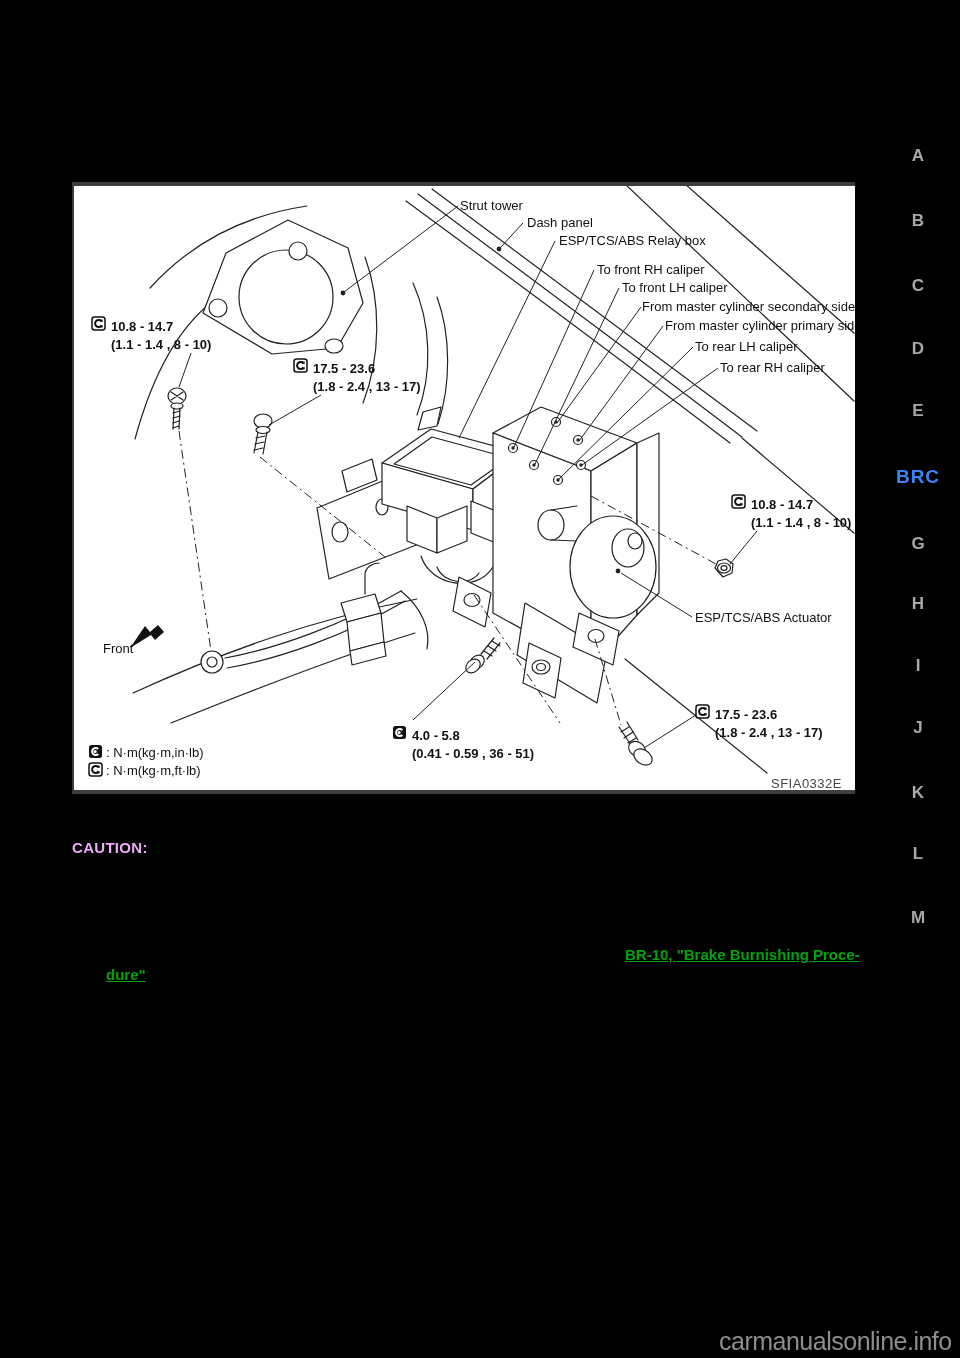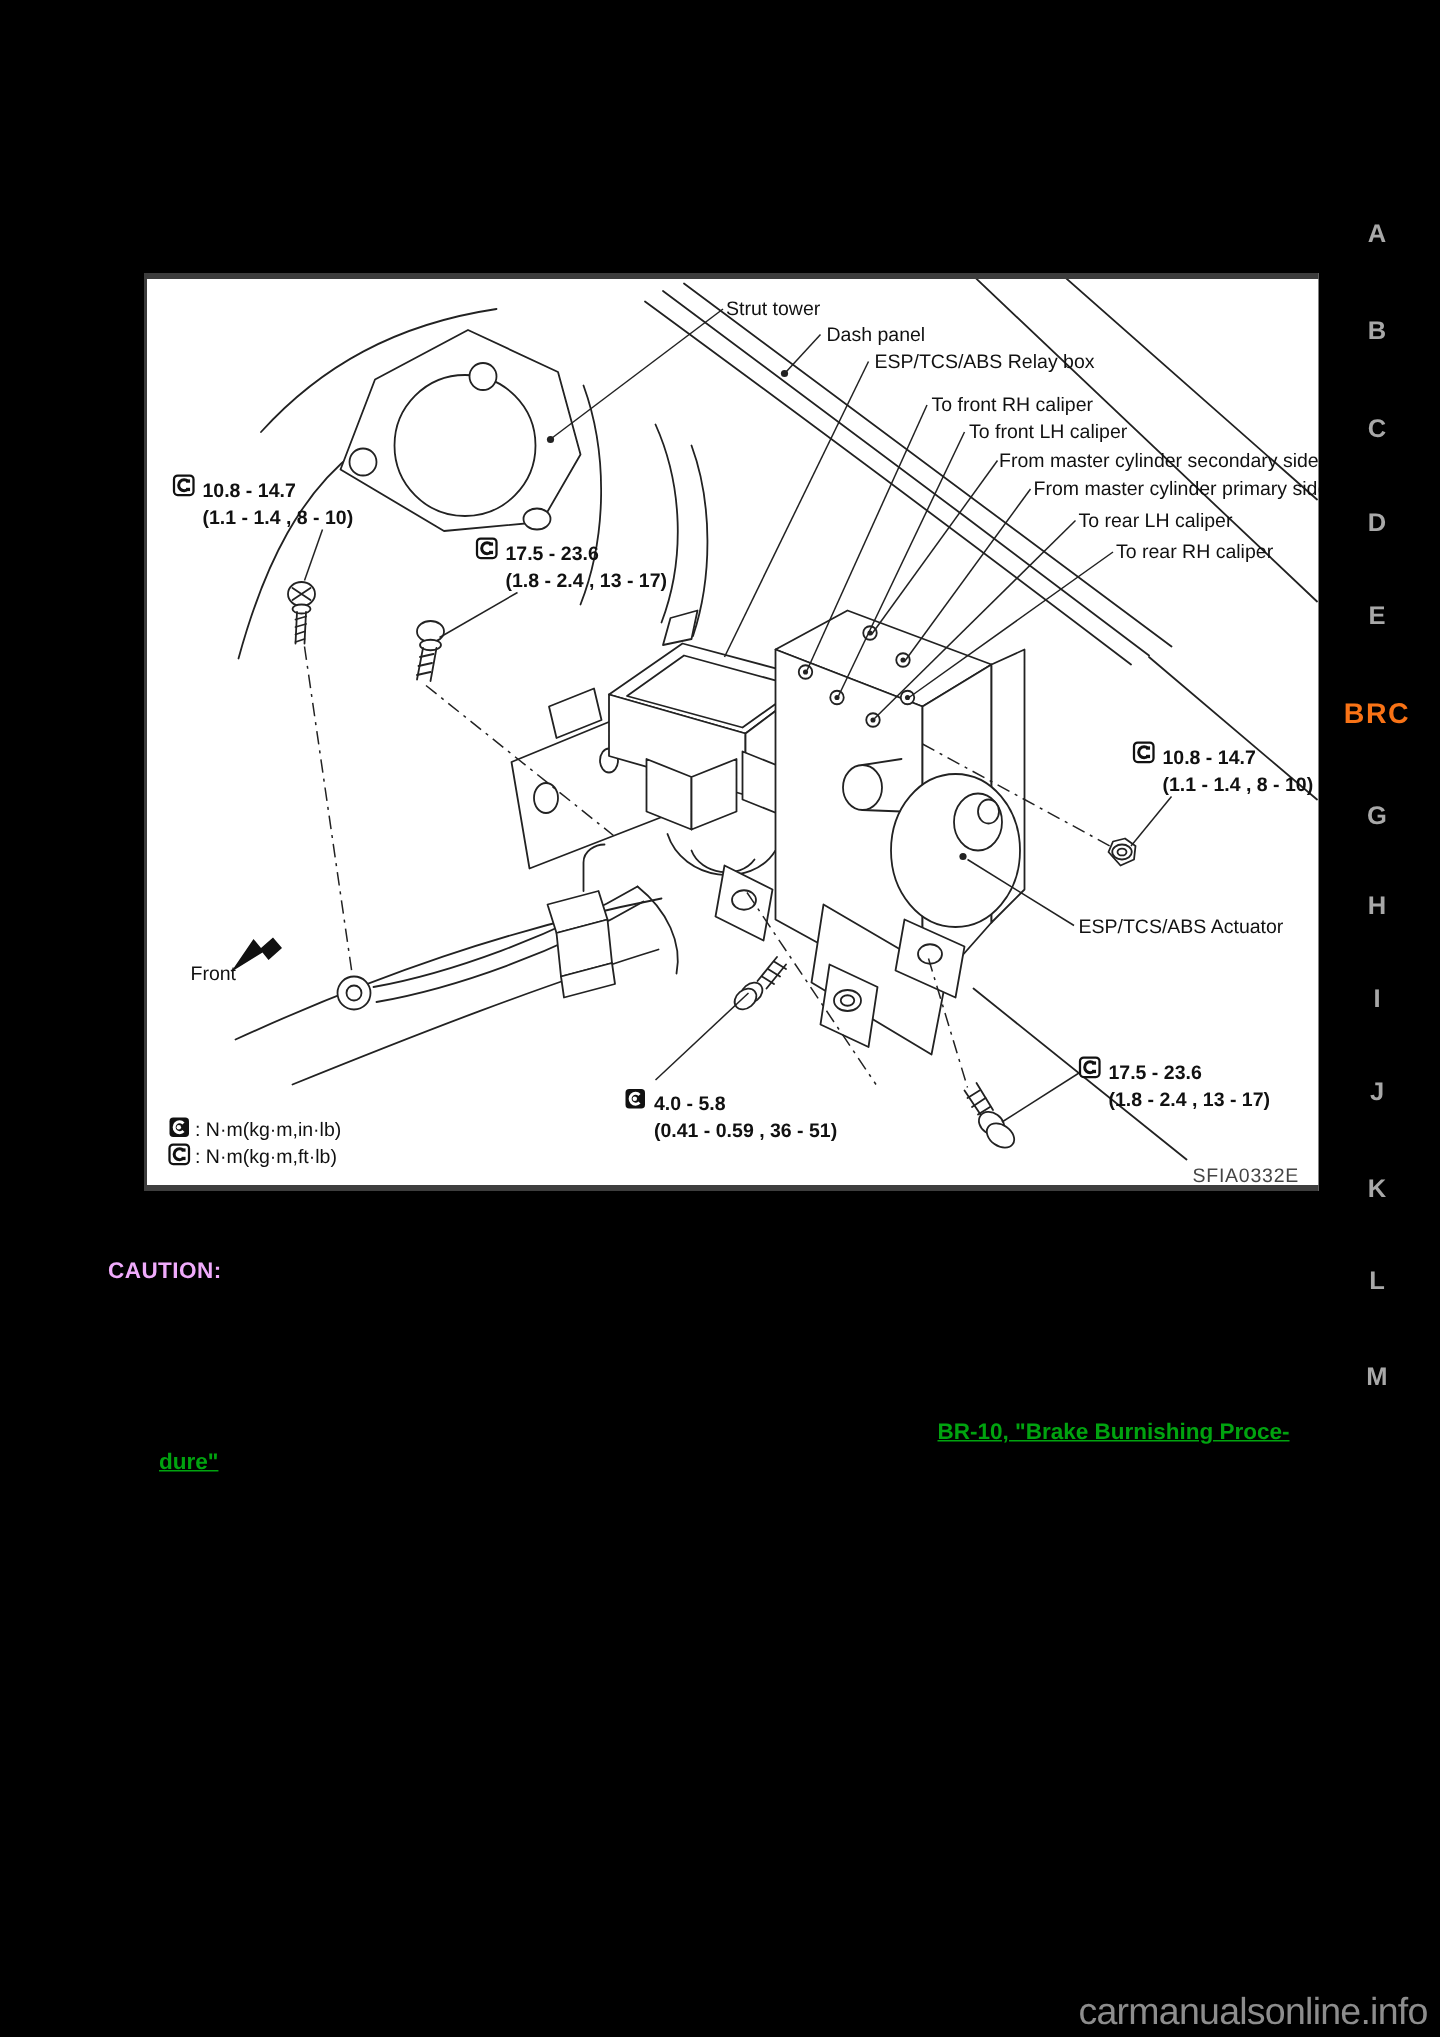--- a/index.html
+++ b/index.html
@@ -1,35 +1,35 @@
 <!DOCTYPE html>
 <html><head>
 <meta charset="utf-8">
 <style>
   html,body{margin:0;padding:0;background:#000;}
   #page{position:relative;width:960px;height:1358px;background:#000;overflow:hidden;
         font-family:"Liberation Sans",sans-serif;}
   
-  #figbox{position:absolute;left:96px;top:182px;width:781px;height:604px;background:#fff;
+  #figbox{position:absolute;left:72px;top:182px;width:781px;height:604px;background:#fff;
           border-top:4px solid #3c3c3c;border-left:2px solid #3c3c3c;border-bottom:4px solid #3e3e3e;}
   #figbox svg{position:absolute;left:0;top:0;}
   
   .ln{fill:none;stroke:#222;stroke-width:1.2;stroke-linejoin:round;stroke-linecap:round;}
   .fw{fill:#fff;stroke:#222;stroke-width:1.2;stroke-linejoin:round;}
   .ld{fill:none;stroke:#222;stroke-width:1;}
   .dd{fill:none;stroke:#222;stroke-width:1;stroke-dasharray:9 4 2 4;}
   .dot{fill:#222;stroke:none;}
   text{font-family:"Liberation Sans",sans-serif;fill:#111;}
   .cal{font-size:13px;}
   .tq{font-size:13px;font-weight:bold;}
   .code{font-size:13px;fill:#454545;letter-spacing:.5px;}
   
   .tab{position:absolute;left:897px;width:42px;text-align:center;color:#a8a8a8;
        font-weight:bold;font-size:17px;}
-  .tab.brc{left:886px;width:64px;color:#f97316;font-size:19px;letter-spacing:1px;}
+  .tab.brc{left:886px;width:64px;color:#3b82f6;font-size:19px;letter-spacing:1px;}
   
   .caution{position:absolute;left:72px;top:839px;color:#f0abfc;font-weight:bold;font-size:15px;letter-spacing:.3px;}
   .grnlink{position:absolute;color:#00a30f;font-weight:bold;font-size:15px;text-decoration:underline;cursor:pointer;}
   #link-right{left:625px;top:946px;}
   #link-left{left:106px;top:966px;}
   .watermark{position:absolute;left:719px;top:1327px;color:#8d8d8d;font-weight:normal;font-size:25px;letter-spacing:-.5px;}
 </style>
 </head>
 <body>
 

